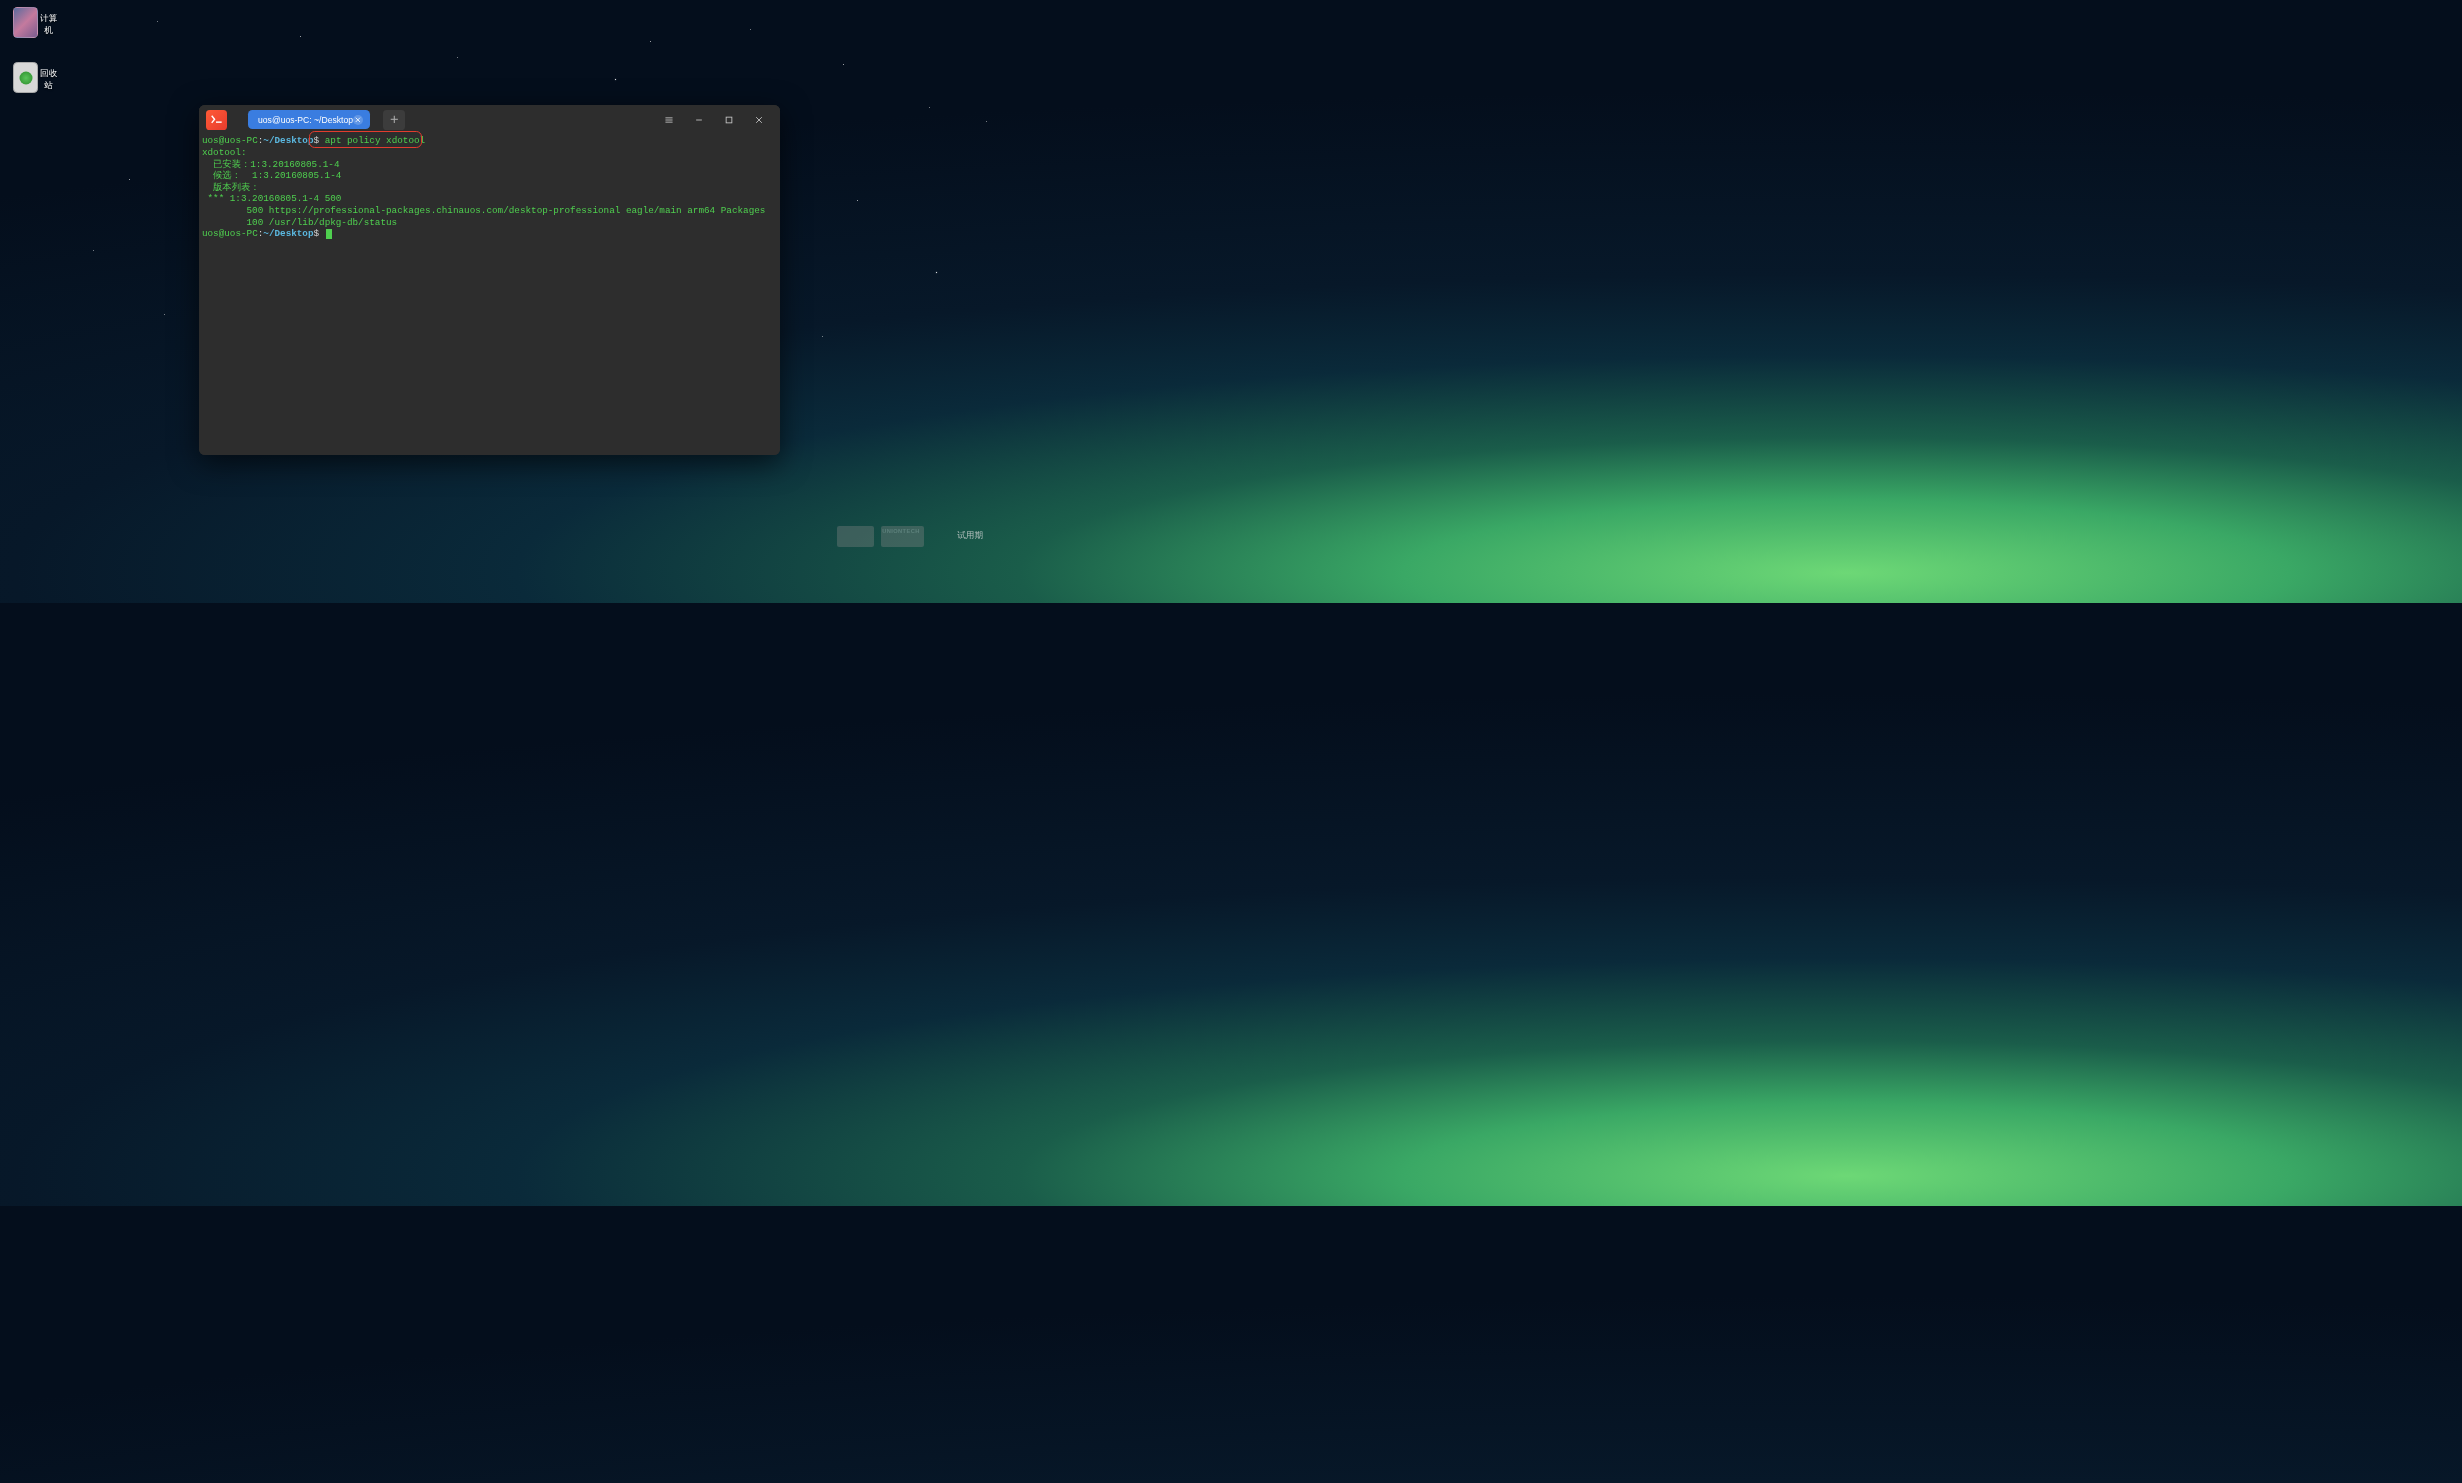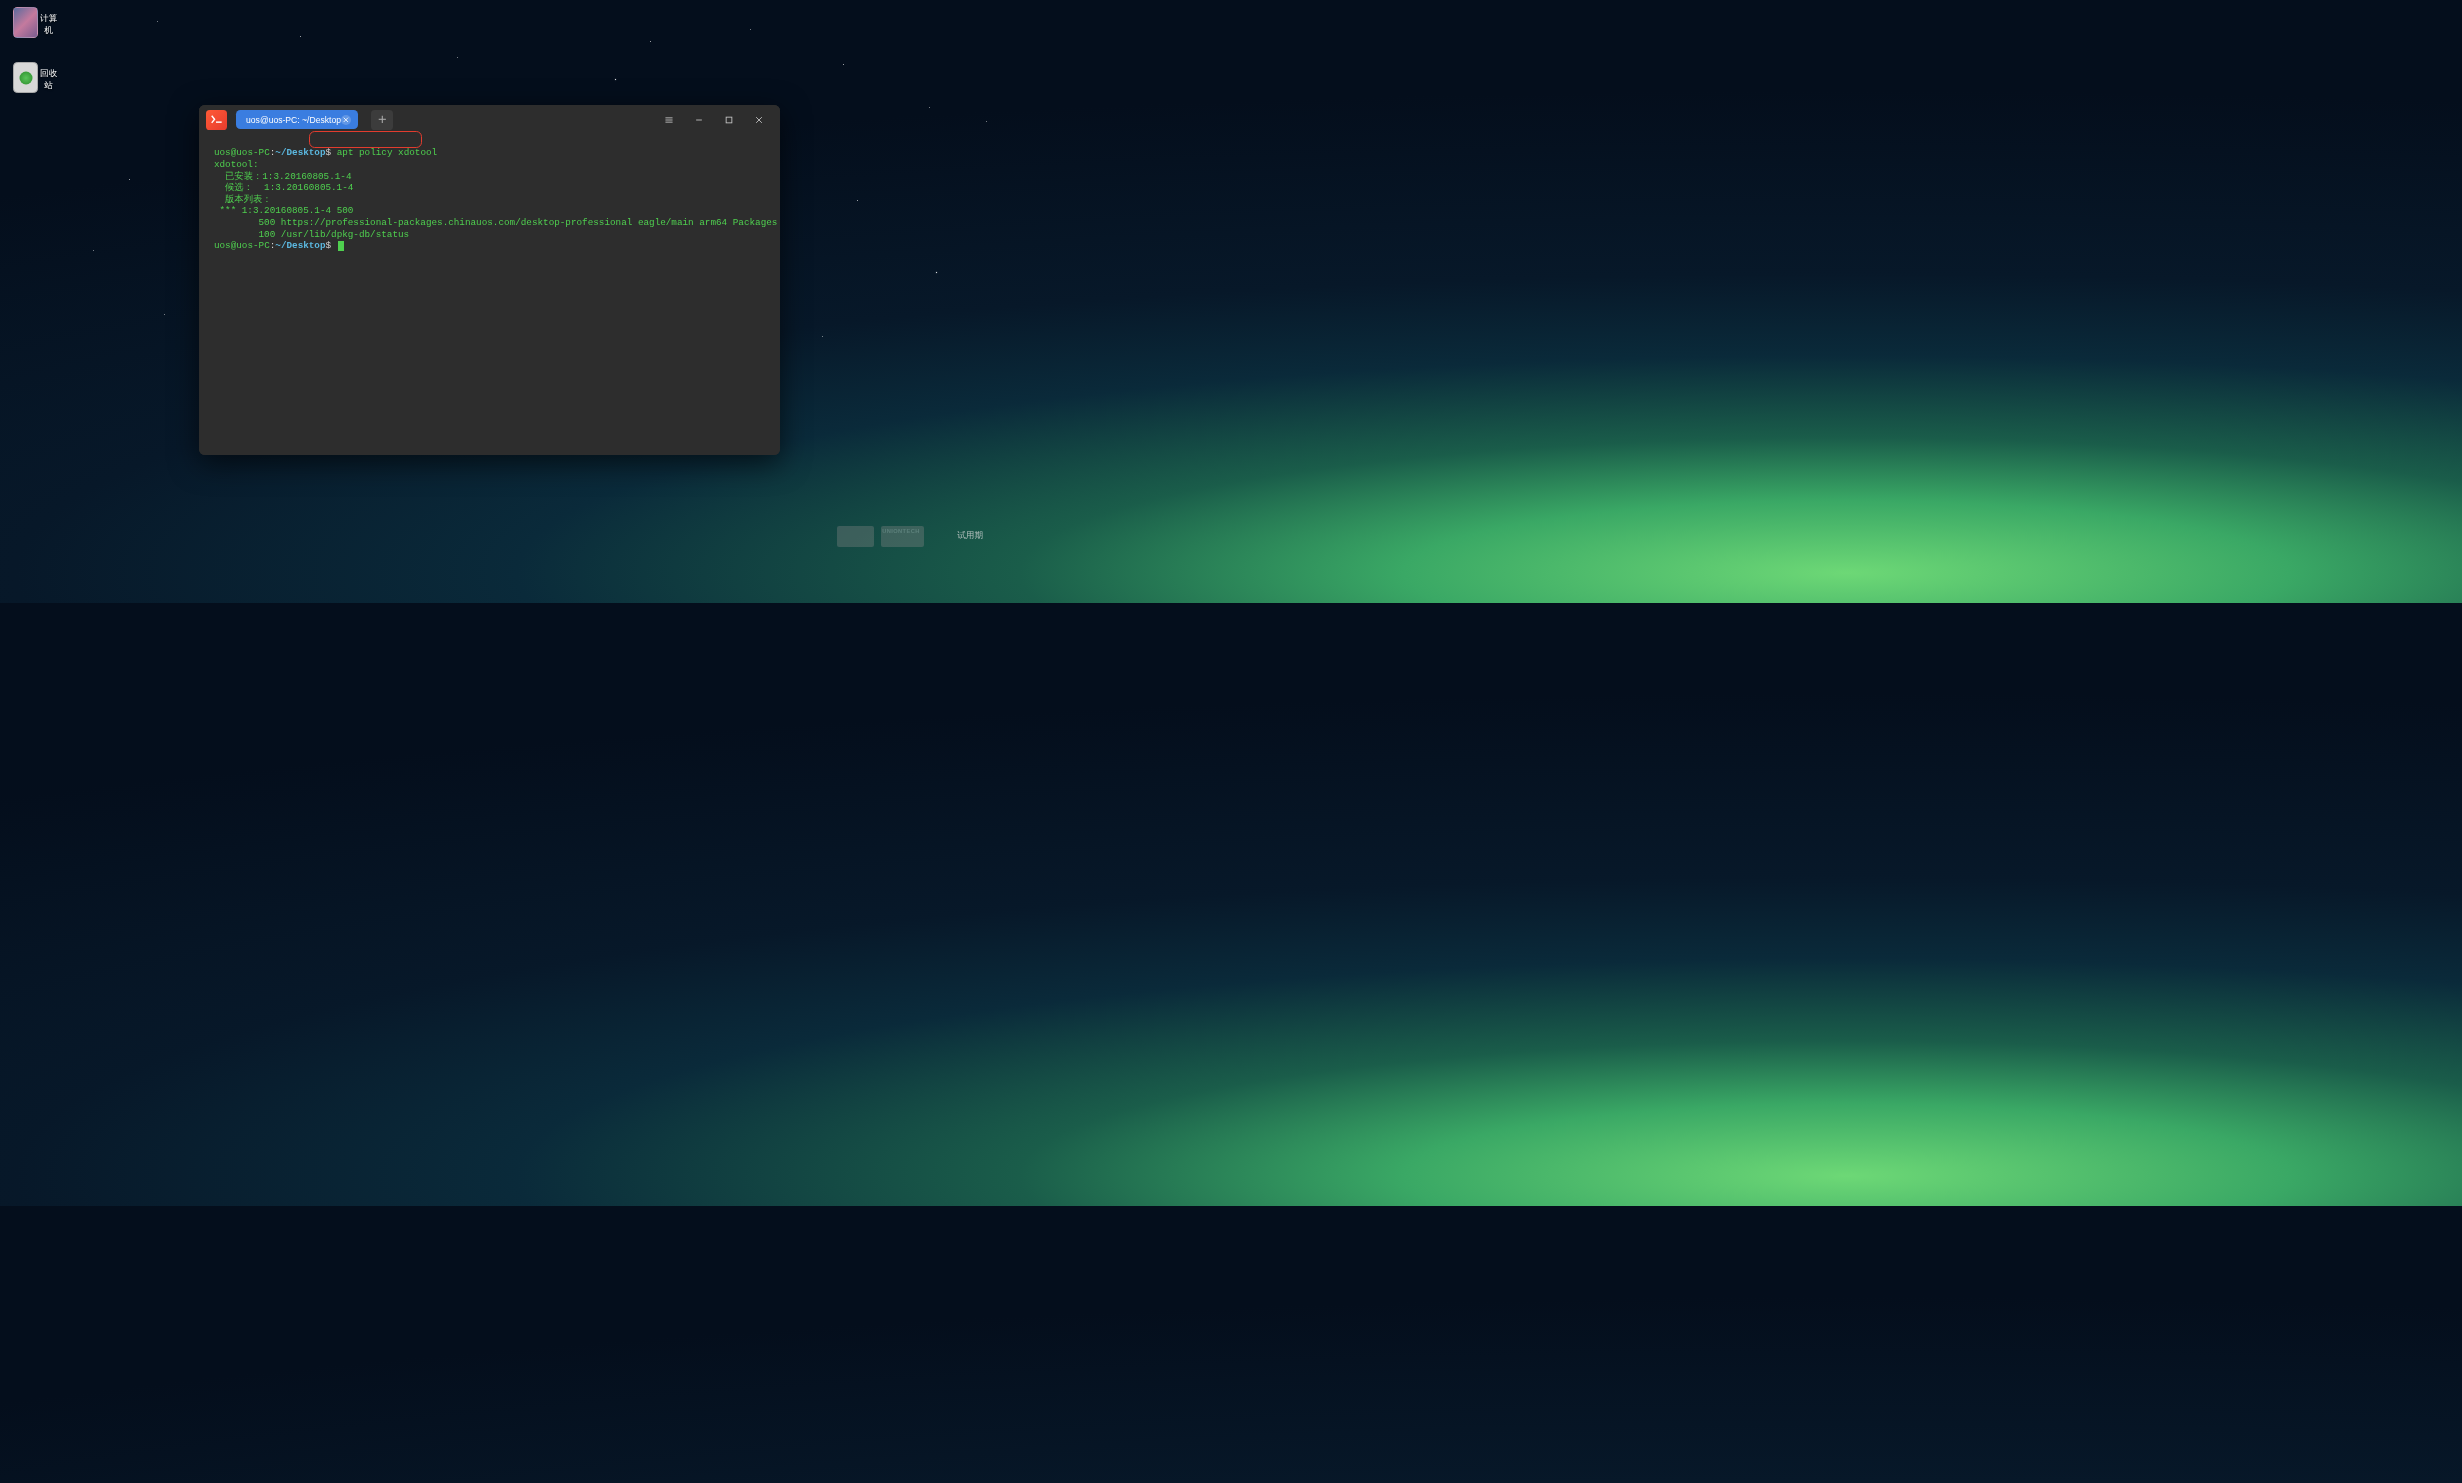--- a/index.html
+++ b/index.html
@@ -54,20 +54,21 @@
 .app-icon svg { width: 11.4px; height: 8.6px; }
 .tab {
   background: #3a7de0;
   color: #fff;
   font-size: 8.6px;
   padding: 4.3px 7.1px 4.3px 10px;
   border-radius: 4.3px;
   display: flex;
   align-items: center;
   gap: 0;
+  margin-left: 12px;
 }
 .tab-close { width: 10px; height: 10px; border-radius: 5px; background: rgba(255,255,255,0.2); display: flex; align-items: center; justify-content: center; cursor: pointer; }
 .tab-close svg { width: 5.7px; height: 5.7px; }
 .new-tab-btn {
   width: 21.4px; height: 20px;
   background: #3c3c3c;
   border-radius: 3.6px;
   margin-left: 13px;
   display: flex; align-items: center; justify-content: center;
   cursor: pointer;
@@ -193,21 +194,21 @@
       <div class="win-btn">
         <svg viewBox="0 0 14 14">
             <line x1="3" y1="3" x2="11" y2="11"></line>
             <line x1="11" y1="3" x2="3" y2="11"></line>
           </svg>
       </div>
     </div>
   </div>
 
   <div class="terminal-body">
-<pre style="font-family:inherit;margin:12px;white-space:pre;"><span class="c-user">uos</span><span class="c-at">@</span><span class="c-host">uos-PC</span><span class="c-colon">:</span><span class="c-path">~/Desktop</span><span class="c-doll">$</span> <span class="c-cmd">apt policy xdotool</span>
+<pre style="font-family:inherit;margin:0;white-space:pre;"><span class="c-user">uos</span><span class="c-at">@</span><span class="c-host">uos-PC</span><span class="c-colon">:</span><span class="c-path">~/Desktop</span><span class="c-doll">$</span> <span class="c-cmd">apt policy xdotool</span>
 <span class="c-out">xdotool:</span>
 <span class="c-out">  已安装：1:3.20160805.1-4</span>
 <span class="c-out">  候选：  1:3.20160805.1-4</span>
 <span class="c-out">  版本列表：</span>
 <span class="c-out"> *** 1:3.20160805.1-4 500</span>
 <span class="c-out">        500 https://professional-packages.chinauos.com/desktop-professional eagle/main arm64 Packages</span>
 <span class="c-out">        100 /usr/lib/dpkg-db/status</span>
 <span class="c-user">uos</span><span class="c-at">@</span><span class="c-host">uos-PC</span><span class="c-colon">:</span><span class="c-path">~/Desktop</span><span class="c-doll">$</span> <span class="cursor-block"></span></pre>
   </div>
 </div>

